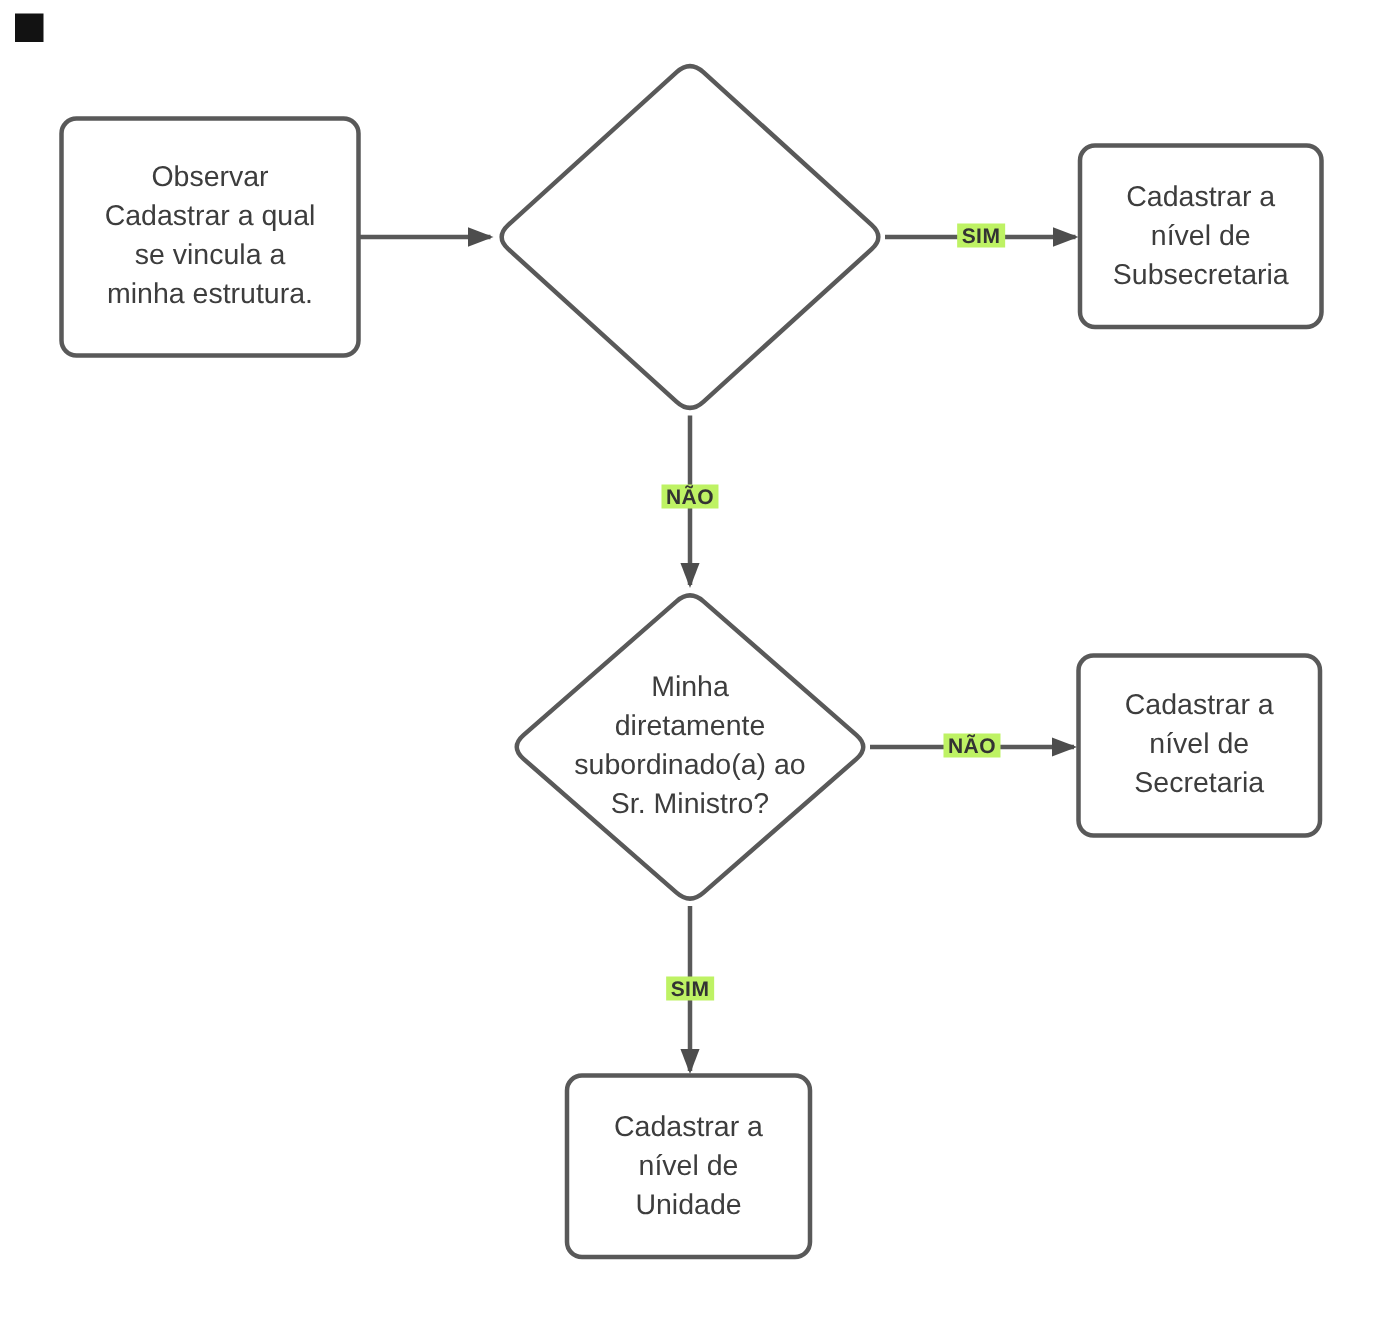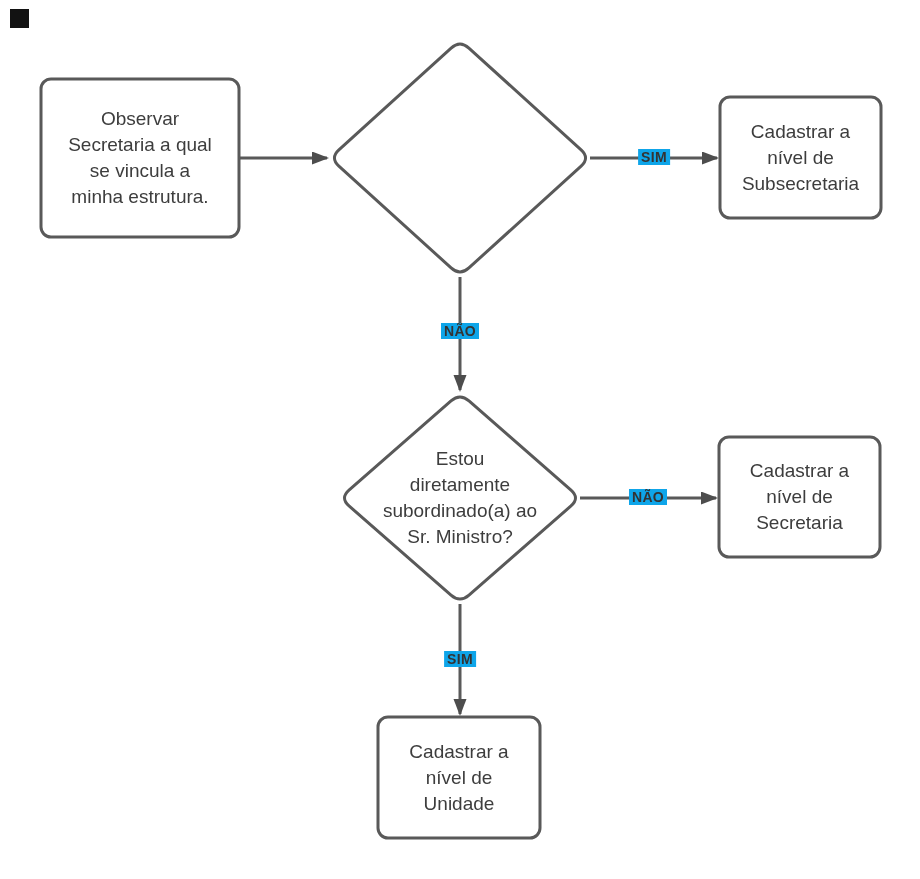--- a/index.html
+++ b/index.html
@@ -33,21 +33,21 @@
     white-space: pre-line;
     font-size: 19px;
     line-height: 26px;
     color: #3d3d3d;
     pointer-events: none;
   }
 
   .edge-label {
     position: absolute;
     transform: translate(-50%, -50%);
-    background: #0ea5e9;
+    background: #bef264;
     padding: 0 3px;
     font-size: 14px;
     font-weight: 700;
     letter-spacing: 0.3px;
     color: #333333;
     pointer-events: none;
   }
 
   
   .t-start        { left: 41px;  top: 79px;  width: 198px; height: 158px; }
@@ -88,30 +88,30 @@
     <rect x="719" y="437" width="161" height="120" rx="10" ry="10" fill="#ffffff" stroke="#595959" stroke-width="3"></rect>
     <rect x="378" y="717" width="162" height="121" rx="10" ry="10" fill="#ffffff" stroke="#595959" stroke-width="3"></rect>
 
     <path d="M 451.1 48.1 Q 460 40 468.9 48.1 L 581.1 149.9 Q 590 158 581.1 166.1
              L 468.9 267.9 Q 460 276 451.1 267.9 L 338.9 166.1 Q 330 158 338.9 149.9 Z" fill="#ffffff" stroke="#595959" stroke-width="3" stroke-linejoin="round"></path>
     <path d="M 451.0 400.9 Q 460 393 469.0 400.9 L 571.0 490.1 Q 580 498 571.0 505.9
              L 469.0 595.1 Q 460 603 451.0 595.1 L 349.0 505.9 Q 340 498 349.0 490.1 Z" fill="#ffffff" stroke="#595959" stroke-width="3" stroke-linejoin="round"></path>
   </svg>
 
   <div class="node-label t-start">Observar
-Secretaria a qual
+Cadastrar a qual
 se vincula a
 minha estrutura.</div>
 
 
   <div class="node-label t-subsec">Cadastrar a
 nível de
 Subsecretaria</div>
 
-  <div class="node-label t-decision-min">Estou
+  <div class="node-label t-decision-min">Minha
 diretamente
 subordinado(a) ao
 Sr. Ministro?</div>
 
   <div class="node-label t-secretaria">Cadastrar a
 nível de
 Secretaria</div>
 
   <div class="node-label t-unidade">Cadastrar a
 nível de

